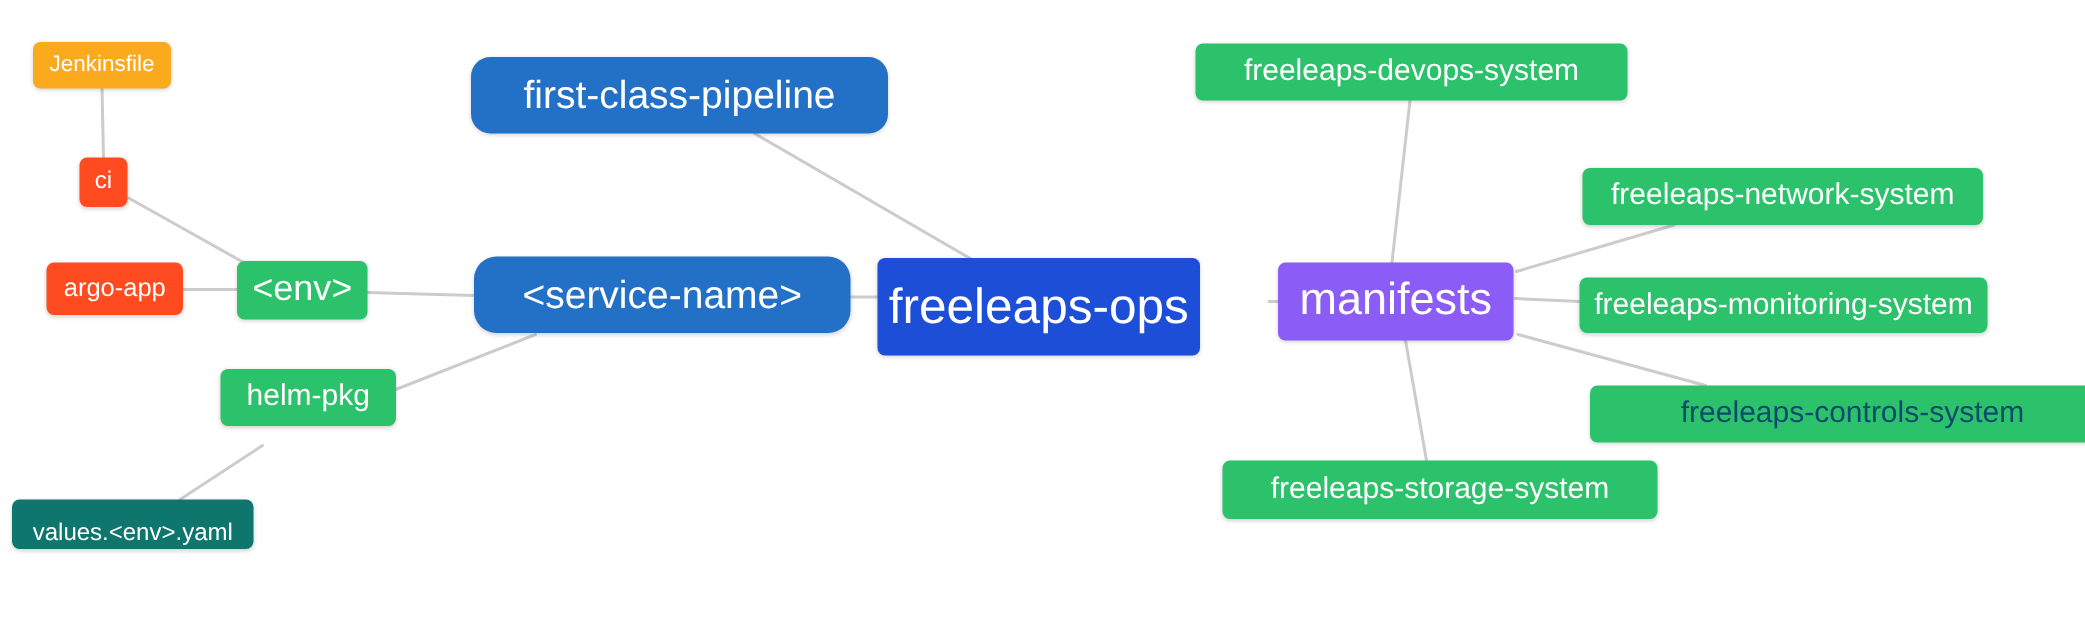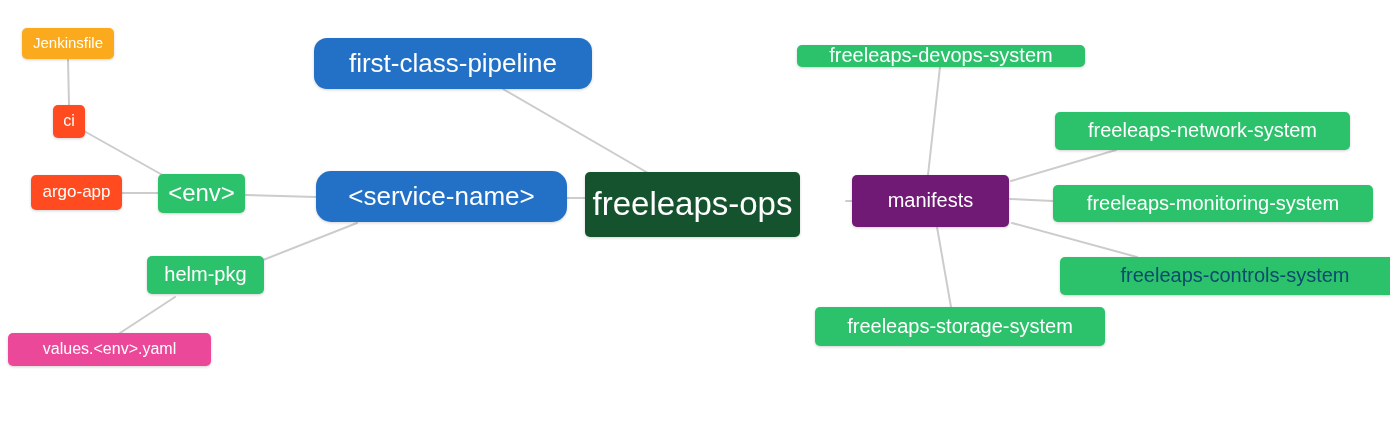--- a/index.html
+++ b/index.html
@@ -54,59 +54,59 @@
       <line x1="648" y1="173" x2="503" y2="89" stroke="#cccccc" stroke-width="2" stroke-linecap="round"></line>
       <line x1="586" y1="198" x2="567" y2="198" stroke="#cccccc" stroke-width="2" stroke-linecap="round"></line>
       <line x1="846" y1="201" x2="853" y2="201" stroke="#cccccc" stroke-width="2" stroke-linecap="round"></line>
       <line x1="928" y1="175" x2="940" y2="67" stroke="#cccccc" stroke-width="2" stroke-linecap="round"></line>
       <line x1="1011" y1="181" x2="1116" y2="150" stroke="#cccccc" stroke-width="2" stroke-linecap="round"></line>
       <line x1="1010" y1="199" x2="1053" y2="201" stroke="#cccccc" stroke-width="2" stroke-linecap="round"></line>
       <line x1="1012" y1="223" x2="1137" y2="257" stroke="#cccccc" stroke-width="2" stroke-linecap="round"></line>
       <line x1="937" y1="227" x2="951" y2="307" stroke="#cccccc" stroke-width="2" stroke-linecap="round"></line>
     </svg>
   <div id="nodes-layer">
-      <div class="node" style="left: 585px; top: 172px; width: 215px; height: 65px; font-size: 33px; background: #14532d; color: rgb(255, 255, 255); justify-content: center;">
+      <div class="node" style="left: 585px; top: 172px; width: 215px; height: 65px; font-size: 33px; background: #1d4ed8; color: rgb(255, 255, 255); justify-content: center;">
         <span>freeleaps-ops</span>
       </div>
       <div class="node" style="left: 314px; top: 38px; width: 278px; height: 51px; font-size: 26px; background: rgb(34, 113, 199); color: rgb(255, 255, 255); border-radius: 13px;">
         <span>first-class-pipeline</span>
       </div>
       <div class="node" style="left: 316px; top: 171px; width: 251px; height: 51px; font-size: 26px; background: rgb(34, 113, 199); color: rgb(255, 255, 255); border-radius: 15px;">
         <span>&lt;service-name&gt;</span>
       </div>
-      <div class="node" style="left: 852px; top: 175px; width: 157px; height: 52px; font-size: 20px; background: #701a75; color: rgb(255, 255, 255);">
+      <div class="node" style="left: 852px; top: 175px; width: 157px; height: 52px; font-size: 30px; background: #8b5cf6; color: rgb(255, 255, 255);">
         <span>manifests</span>
       </div>
       <div class="node" style="left: 158px; top: 174px; width: 87px; height: 39px; font-size: 24px; background: rgb(44, 194, 107); color: rgb(255, 255, 255);">
         <span>&lt;env&gt;</span>
       </div>
-      <div class="node" style="left: 147px; top: 256px; width: 117px; height: 38px; font-size: 20px; background: rgb(44, 194, 107); color: rgb(255, 255, 255);">
+      <div class="node" style="left: 147px; top: 246px; width: 117px; height: 38px; font-size: 20px; background: rgb(44, 194, 107); color: rgb(255, 255, 255);">
         <span>helm-pkg</span>
       </div>
-      <div class="node" style="left: 797px; top: 29px; width: 288px; height: 22px; font-size: 20px; background: rgb(44, 194, 107); color: rgb(255, 255, 255); margin-top: 16px;">
+      <div class="node" style="left: 797px; top: 29px; width: 288px; height: 38px; font-size: 20px; background: rgb(44, 194, 107); color: rgb(255, 255, 255);">
         <span>freeleaps-devops-system</span>
       </div>
-      <div class="node" style="left: 1055px; top: 112px; width: 295px; height: 38px; font-size: 20px; background: rgb(44, 194, 107); color: rgb(255, 255, 255);">
+      <div class="node" style="left: 1055px; top: 112px; width: 267px; height: 38px; font-size: 20px; background: rgb(44, 194, 107); color: rgb(255, 255, 255);">
         <span>freeleaps-network-system</span>
       </div>
-      <div class="node" style="left: 1053px; top: 185px; width: 320px; height: 37px; font-size: 20px; background: rgb(44, 194, 107); color: rgb(255, 255, 255);">
+      <div class="node" style="left: 1053px; top: 185px; width: 272px; height: 37px; font-size: 20px; background: rgb(44, 194, 107); color: rgb(255, 255, 255);">
         <span>freeleaps-monitoring-system</span>
       </div>
       <div class="node" style="left: 1060px; top: 257px; width: 350px; height: 38px; font-size: 20px; background: rgb(44, 194, 107); color: #0c4a6e;">
         <span>freeleaps-controls-system</span>
       </div>
       <div class="node" style="left: 815px; top: 307px; width: 290px; height: 39px; font-size: 20px; background: rgb(44, 194, 107); color: rgb(255, 255, 255);">
         <span>freeleaps-storage-system</span>
       </div>
       <div class="node" style="left: 53px; top: 105px; width: 32px; height: 33px; font-size: 16px; background: rgb(255, 75, 31); color: rgb(255, 255, 255);">
         <span>ci</span>
       </div>
       <div class="node" style="left: 31px; top: 175px; width: 91px; height: 35px; font-size: 17px; background: rgb(255, 75, 31); color: rgb(255, 255, 255); text-align: right;">
         <span>argo-app</span>
       </div>
-      <div class="node" style="left: 8px; top: 333px; width: 203px; height: 33px; font-size: 16px; background: #ec4899; color: rgb(255, 255, 255);">
+      <div class="node" style="left: 8px; top: 333px; width: 161px; height: 33px; font-size: 16px; background: #0f766e; color: rgb(255, 255, 255); align-items: flex-end;">
         <span>values.&lt;env&gt;.yaml</span>
       </div>
       <div class="node" style="left: 22px; top: 28px; width: 92px; height: 31px; font-size: 15px; background: rgb(251, 170, 30); color: rgb(255, 255, 255);">
         <span>Jenkinsfile</span>
       </div>
     </div>
 </div>
 
 </body></html>

